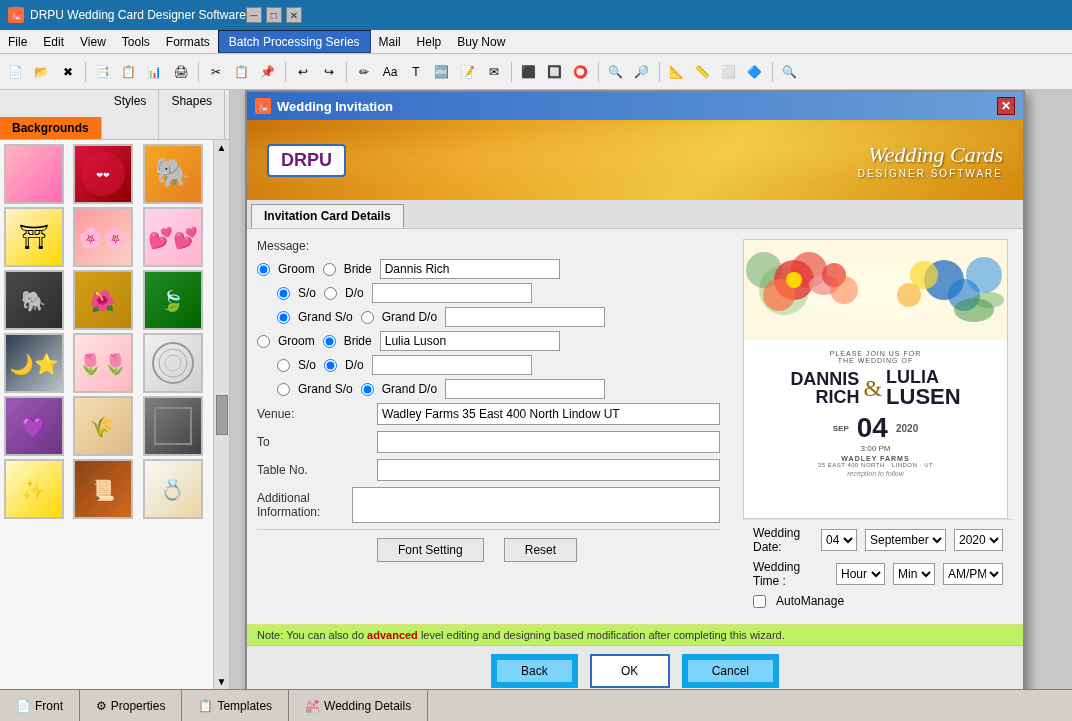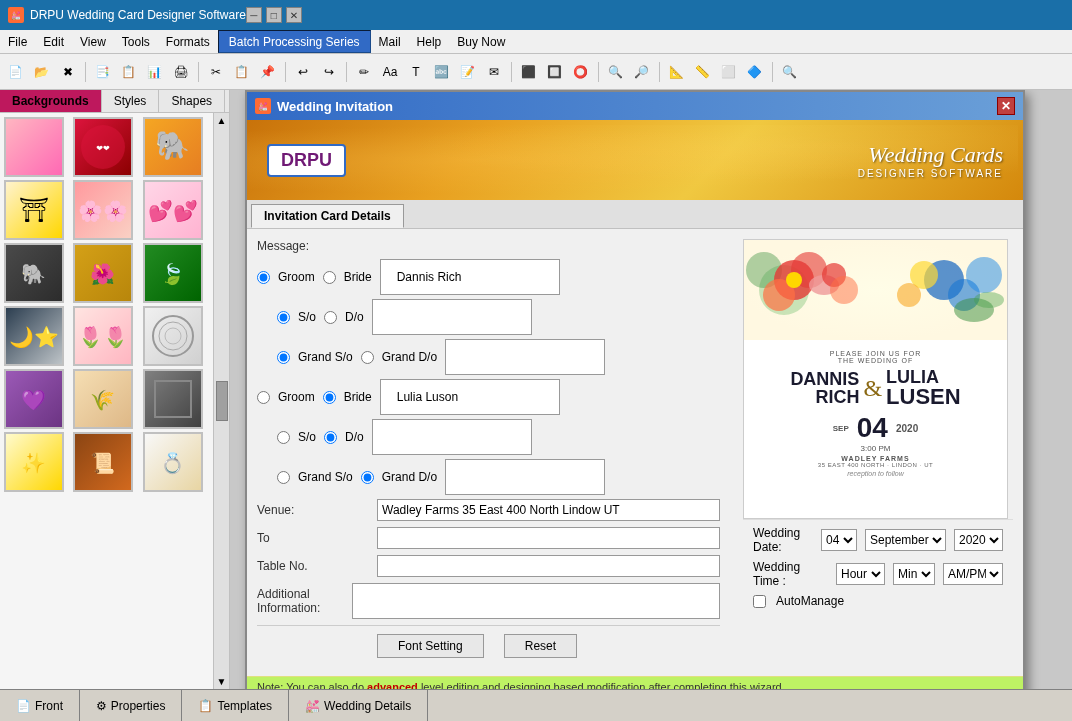--- a/index.html
+++ b/index.html
@@ -21,21 +21,21 @@
     .toolbar-btn { width: 24px; height: 24px; background: #f0f0f0; border: 1px solid transparent; cursor: pointer; display: flex; align-items: center; justify-content: center; font-size: 12px; }
     .toolbar-sep { width: 1px; height: 20px; background: #c0c0c0; margin: 0 3px; }
 
     
     .main-layout { display: flex; height: calc(721px - 30px - 24px - 36px - 32px); }
 
     
     .sidebar { width: 230px; background: #f5f5f5; border-right: 1px solid #c0c0c0; display: flex; flex-direction: column; }
     .sidebar-tabs { display: flex; border-bottom: 1px solid #c0c0c0; background: #e8e8e8; }
     .sidebar-tab { padding: 4px 12px; cursor: pointer; font-size: 12px; border-right: 1px solid #c0c0c0; }
-    .sidebar-tab.active { background: #be185d; font-weight: bold; }
+    .sidebar-tab.active { background: #f97316; font-weight: bold; margin-top: 27px; }
     .sidebar-content { flex: 1; overflow-y: auto; padding: 4px; }
     .thumbnail-grid { display: grid; grid-template-columns: repeat(3, 1fr); gap: 3px; }
     .thumbnail { width: 60px; height: 60px; border: 2px solid #c0c0c0; cursor: pointer; background: #ddd; overflow: hidden; display: flex; align-items: center; justify-content: center; }
 
     
     .content-area { flex: 1; background: #c8c8c8; position: relative; overflow: hidden; }
 
     
     .dialog { position: absolute; top: 0; left: 15px; width: 780px; background: #f0f0f0; border: 2px solid #888; box-shadow: 4px 4px 10px rgba(0,0,0,0.4); z-index: 100; }
     .dialog-title { background: linear-gradient(to right, #316ac5, #6a9fd8); color: white; height: 28px; display: flex; align-items: center; padding: 0 8px; font-size: 13px; font-weight: bold; }
@@ -54,42 +54,42 @@
 
     
     .form-area { display: flex; padding: 10px; gap: 23px; }
     .form-left { flex: 1; }
     .form-right { width: 270px; }
 
     .form-row { display: flex; align-items: center; margin-bottom: 6px; }
     .form-label { width: 120px; font-size: 12px; color: #333; }
     .form-input { flex: 1; height: 22px; border: 1px solid #999; padding: 1px 4px; font-size: 12px; background: white; }
     .form-textarea { width: 100%; height: 50px; border: 1px solid #999; padding: 2px 4px; font-size: 12px; background: white; resize: none; }
-    .inline-input { width: 160px; height: 36px; border: 1px solid #999; padding: 1px 16px; font-size: 12px; background: white; }
+    .inline-input { width: 160px; height: 20px; border: 1px solid #999; padding: 1px 4px; font-size: 12px; background: white; }
 
     
     .preview-card { width: 265px; height: 280px; background: white; border: 1px solid #ccc; overflow: hidden; position: relative; }
     .preview-card-text { padding: 8px 12px; text-align: center; }
 
     
     .form-buttons { display: flex; justify-content: center; gap: 20px; padding: 8px; border-top: 1px solid #ccc; }
     .form-btn { padding: 4px 20px; background: #e8e8e8; border: 1px solid #999; cursor: pointer; font-size: 12px; }
 
     
     .date-time-section { padding: 6px 10px; border-top: 1px solid #ddd; }
     .date-row { display: flex; align-items: center; gap: 8px; margin-bottom: 6px; font-size: 12px; }
     .date-label { width: 90px; }
     .date-select { height: 22px; border: 1px solid #999; font-size: 12px; background: white; }
 
     
     .note-bar { background: #bef264; border-top: 1px solid #e0e080; padding: 4px 10px; font-size: 11px; color: #333; }
 
     
     .dialog-buttons { display: flex; justify-content: center; gap: 12px; padding: 8px; background: #e8e8e8; border-top: 1px solid #c0c0c0; }
-    .dialog-btn { padding: 4px 24px; background: #86efac; border: 1px solid #0ea5e9; cursor: pointer; font-size: 12px; min-width: 80px; }
+    .dialog-btn { padding: 4px 24px; background: #7dd3fc; border: 6px solid #0ea5e9; cursor: pointer; font-size: 12px; min-width: 80px; }
     .dialog-btn.ok { background: white; border: 2px solid #316ac5; }
 
     
     .auto-row { display: flex; align-items: center; gap: 6px; font-size: 12px; }
     .auto-row input[type="checkbox"] { margin-right: 4px; }
 
     
     .status-bar { height: 32px; background: #d4d0c8; border-top: 1px solid #808080; display: flex; align-items: center; }
     .status-tab { height: 100%; padding: 0 16px; display: flex; align-items: center; border-right: 1px solid #808080; cursor: pointer; font-size: 12px; gap: 4px; }
     .status-right { margin-left: auto; padding: 0 12px; font-size: 12px; color: #333; background: #8b6914; color: white; height: 100%; display: flex; align-items: center; }

